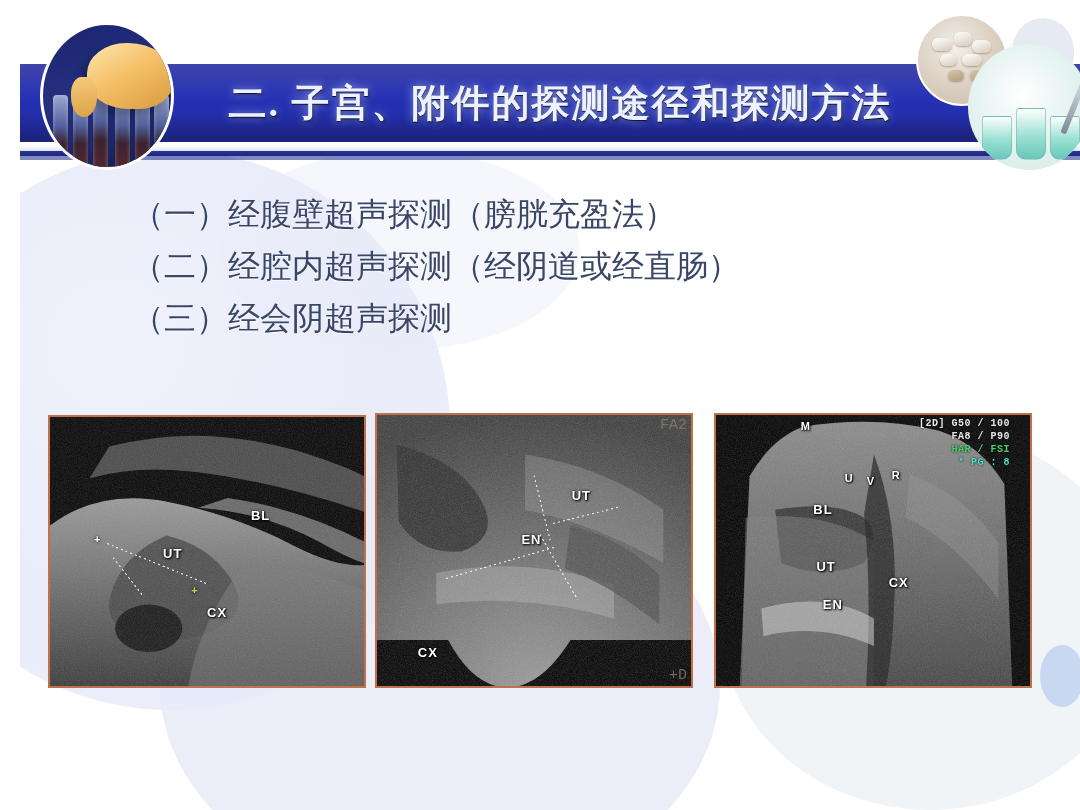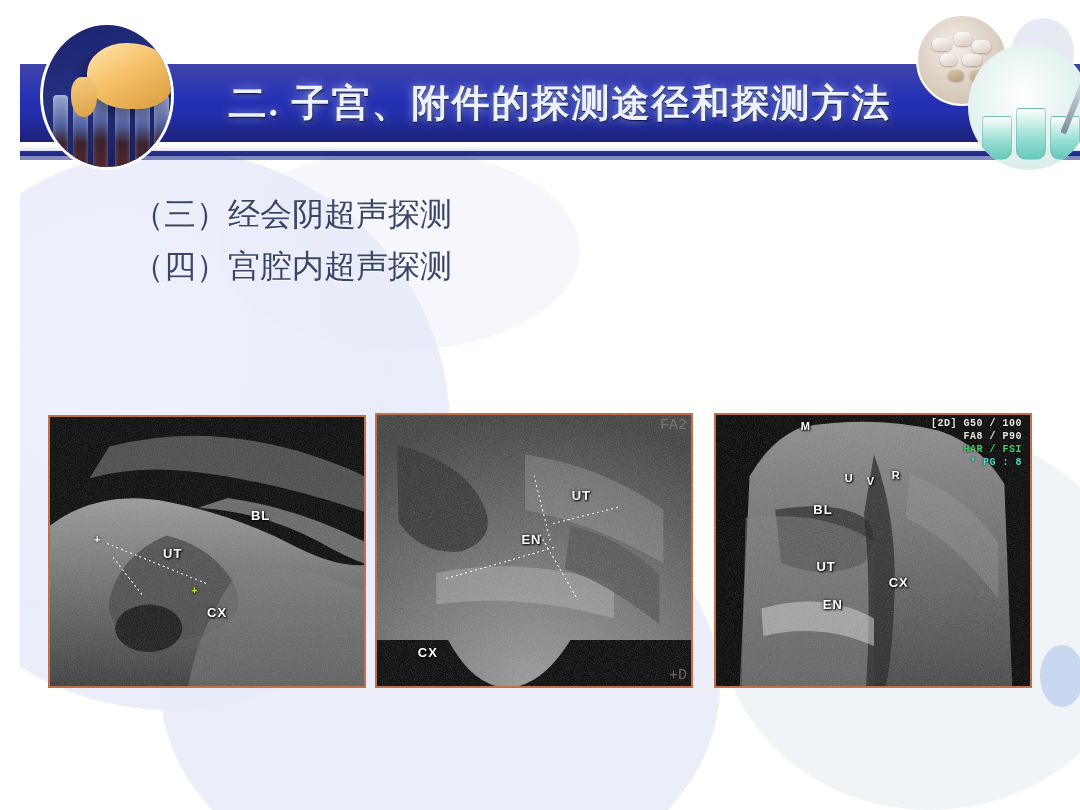--- a/index.html
+++ b/index.html
@@ -221,21 +221,21 @@
     font-size: 13px;
     font-weight: bold;
     letter-spacing: 1px;
     text-shadow: 0 0 3px #000, 1px 1px 2px #000;
     white-space: nowrap;
   }
   .us-label.small { font-size: 11px; }
 
   .osd-line {
     position: absolute;
-    right: 8px;
+    right: 20px;
     font-family: "Liberation Mono", monospace;
     font-size: 10px;
     font-weight: bold;
     letter-spacing: .5px;
     white-space: nowrap;
     text-shadow: 0 0 2px #000;
   }
   .osd-white { color: #e8e8e8; }
   .osd-green { color: #46d46a; }
   .osd-teal  { color: #4de0c8; }
@@ -311,22 +311,23 @@
   </div>
 
   <div class="photo-beaker">
     <div class="beaker" style="left:14px;"></div>
     <div class="beaker" style="left:48px; height:52px;"></div>
     <div class="beaker" style="left:82px;"></div>
     <div class="pipette"></div>
   </div>
 
   <div class="body-list">
+    <div class="body-line">（一）经腹壁超声探测（膀胱充盈法）</div>
+    <div class="body-line">（二）经腔内超声探测（经阴道或经直肠）</div>
     <div class="body-line">（三）经会阴超声探测</div>
-    <div class="body-line">（四）宫腔内超声探测</div>
   </div>
 
   <div class="us-row">
 
     <div class="us-frame" style="left:28px; top:415px; width:318px; height:273px;">
       <svg class="us-canvas" viewBox="0 0 318 273" preserveAspectRatio="none">
         <defs>
           <radialGradient id="g1a" cx="50%" cy="18%" r="70%">
             <stop offset="0%" stop-color="#7e7e7e"></stop>
             <stop offset="55%" stop-color="#2a2a2a"></stop>

